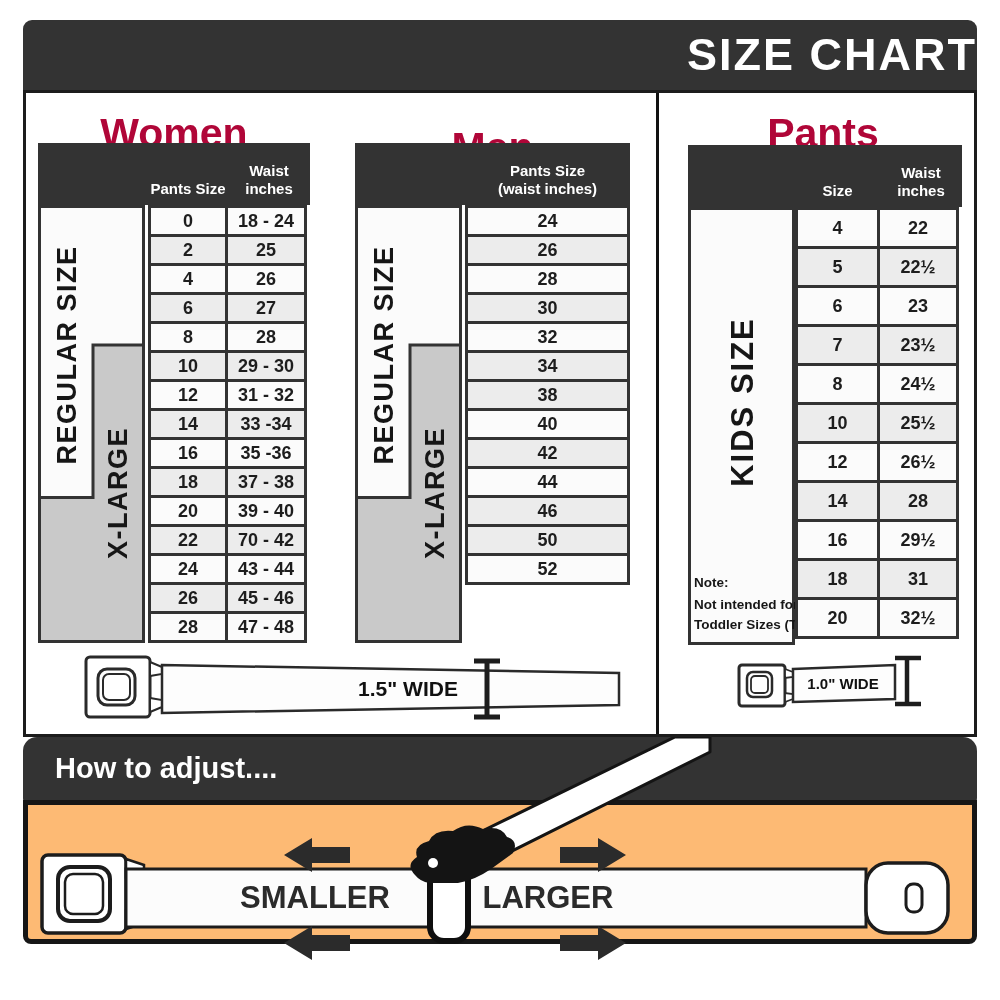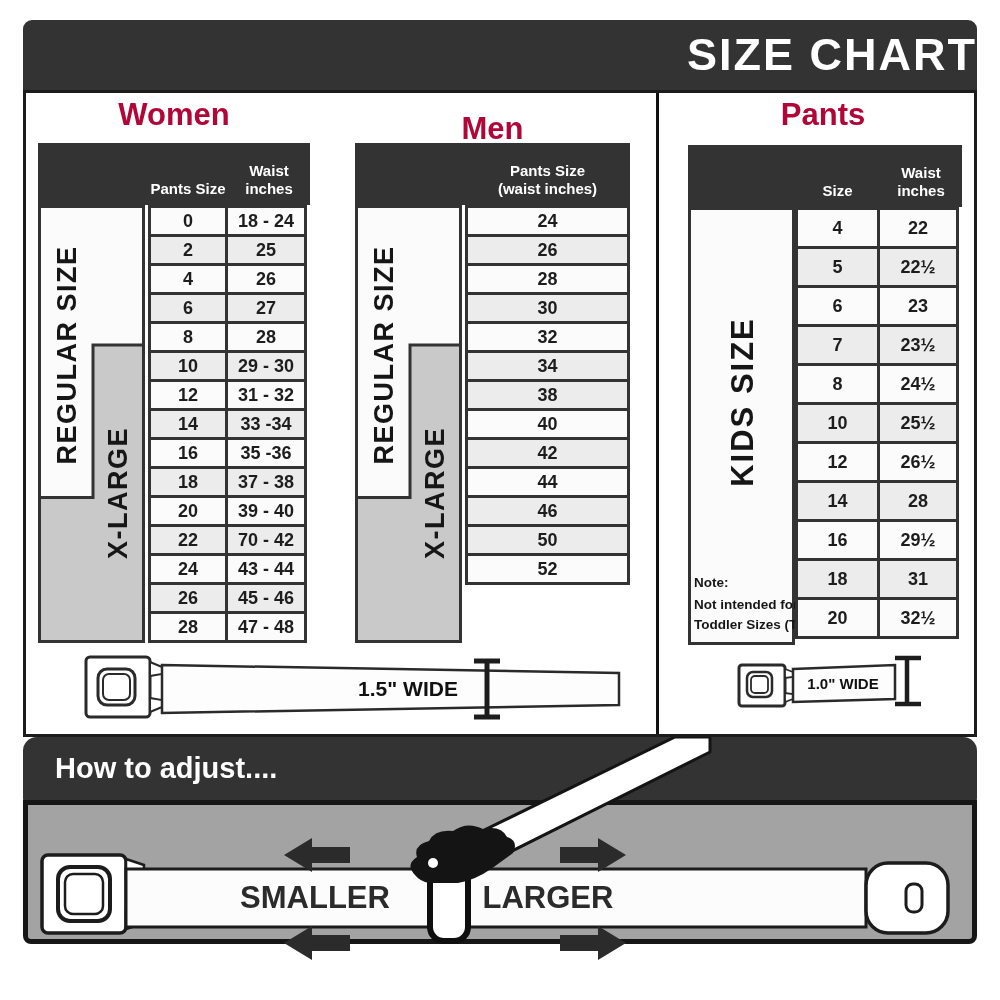--- a/index.html
+++ b/index.html
@@ -9,21 +9,21 @@
   
   .banner{position:absolute;left:23px;top:20px;width:954px;height:70px;background:#333333;
           border-radius:9px 9px 0 0;display:flex;align-items:center;justify-content:flex-end;}
   .banner span{color:#ffffff;font-size:45px;font-weight:bold;letter-spacing:2px;}
 
   
   .main-panel{position:absolute;left:23px;top:90px;width:954px;height:647px;background:#ffffff;
               border:3px solid #1c1c1c;box-sizing:border-box;}
   .divider{position:absolute;left:630px;top:0;width:3px;height:641px;background:#111;}
 
-  .heading{position:absolute;text-align:center;font-size:31px;font-weight:bold;color:#b00638;}
+  .heading{position:absolute;text-align:center;font-size:41px;font-weight:bold;color:#b00638;margin-top:13px;}
   .heading.women{left:12px;top:4px;width:272px;}
   .heading.men{left:329px;top:18px;width:275px;}
   .heading.kids{left:647px;top:4px;width:300px;}
 
   
   .tbl{position:absolute;}
   .tbl.women{left:12px;top:50px;width:272px;}
   .tbl.men{left:329px;top:50px;width:275px;}
   .tbl.kids{left:662px;top:52px;width:274px;}
 
@@ -46,21 +46,21 @@
   svg text{font-family:"Liberation Sans",sans-serif;}
 
   
   .belt-adult{position:absolute;left:57px;top:557px;}
   .belt-kids{position:absolute;left:709px;top:559px;}
 
   
   .adjust-band{position:absolute;left:23px;top:737px;width:954px;height:75px;background:#333333;border-radius:14px;}
   .adjust-band span{display:inline-block;margin-left:32px;line-height:63px;color:#fff;
                     font-size:29px;font-weight:bold;}
-  .adjust-panel{position:absolute;left:23px;top:800px;width:954px;height:144px;background:#a3a3a3;
+  .adjust-panel{position:absolute;left:23px;top:800px;width:954px;height:144px;background:#fdba74;
                 border:5px solid #161616;box-sizing:border-box;border-radius:0 0 8px 8px;}
   .hand-overlay{position:absolute;left:395px;top:737px;z-index:6;pointer-events:none;}
 </style>
 </head>
 <body>
 
 <div class="sheet">
 
   <div class="banner">
     <span>SIZE CHART</span>

